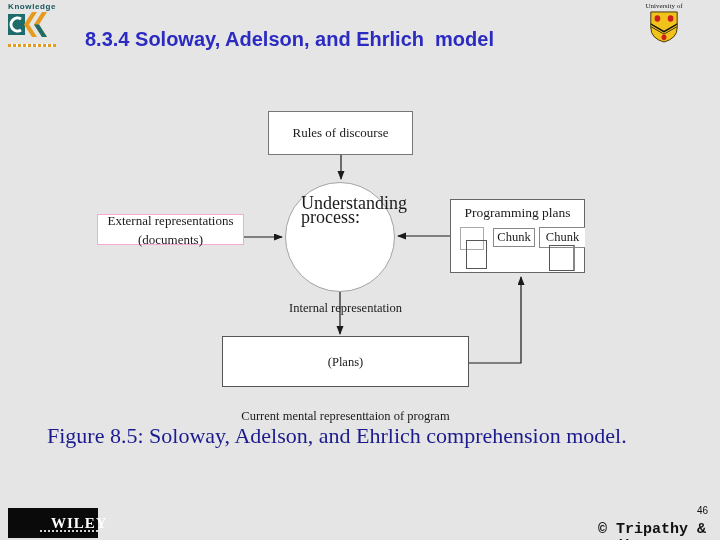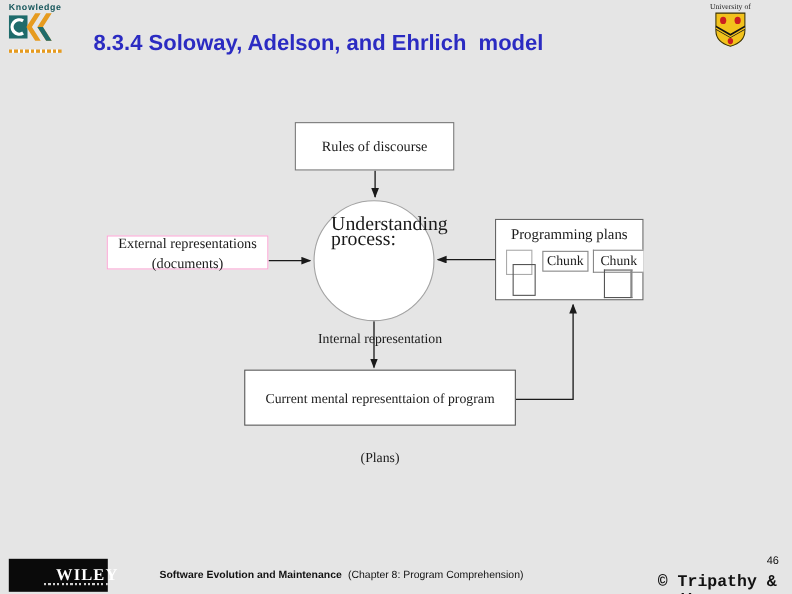--- a/index.html
+++ b/index.html
@@ -132,36 +132,33 @@
     <div class="prog-title">Programming plans</div>
     <div class="inner r1"></div>
     <div class="inner r2"></div>
     <div class="chunk c1">Chunk</div>
     <div class="chunk c2">Chunk</div>
     <div class="inner r3"></div>
   </div>
 
   <div class="dbox internal">
     <div>Internal representation</div>
+    <div>(Plans)</div>
     <div>Current mental representtaion of program</div>
-    <div>(Plans)</div>
   </div>
 
+  <div class="caption">Figure 8.5: Soloway, Adelson, and Ehrlich comprehension model.</div>
 
   <div class="wiley">
     <svg width="22" height="22" viewBox="0 0 22 22">
       <circle cx="11" cy="11" r="9" stroke="#ffffff" stroke-width="1.3" fill="none"></circle>
       <path d="M6,8 L9,15 L11,10 L13,15 L16,8" stroke="#ffffff" stroke-width="1.2" fill="none"></path>
       <line x1="11" y1="4" x2="11" y2="8" stroke="#ffffff" stroke-width="1.2"></line>
     </svg>
     <span class="wiley-name">WILEY</span>
     <div class="wiley-tag"></div>
   </div>
 
-  <div class="footer-line">
-    <span class="footer-book">Software Evolution and Maintenance</span>
-    <span class="footer-chapter">(Chapter 8: Program Comprehension)</span>
-  </div>
 
   <div class="copyright">© Tripathy &amp; Naik</div>
   <div class="page-num">46</div>
 
 </div>
 
 </body></html>

